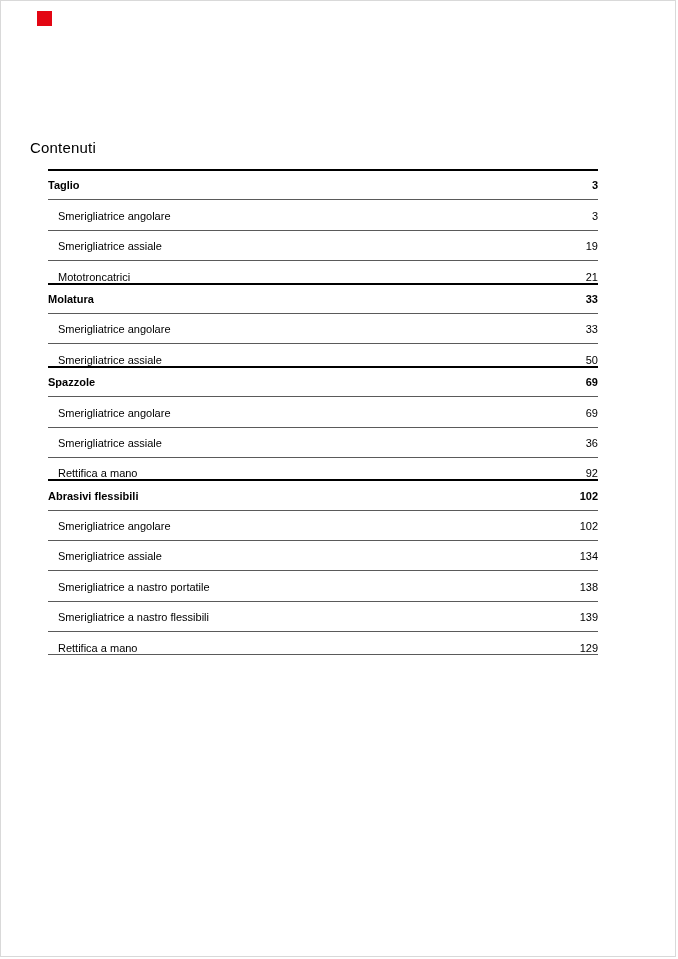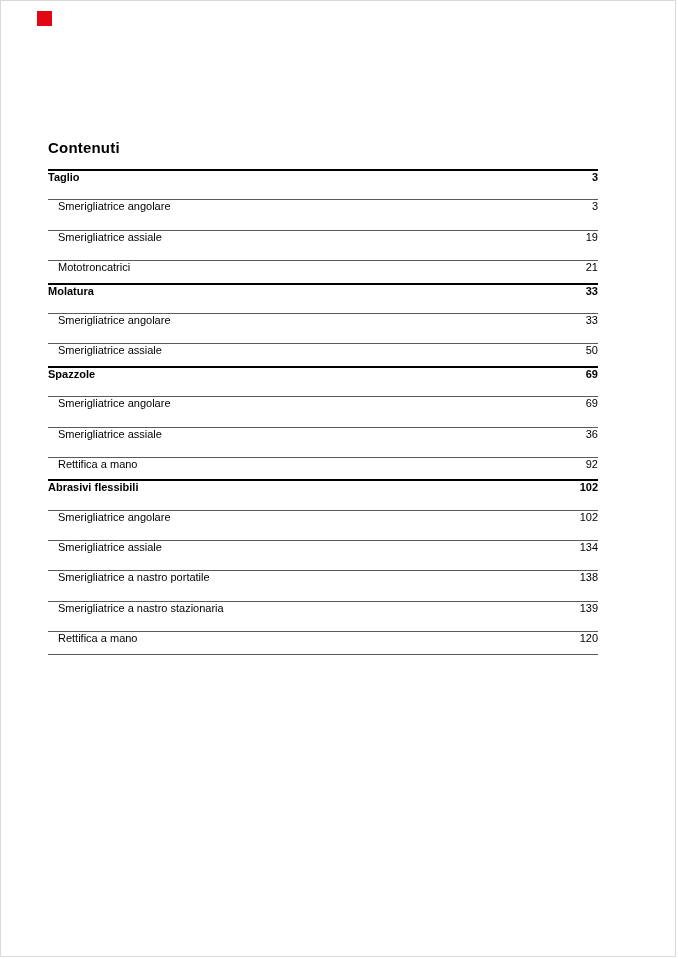--- a/index.html
+++ b/index.html
@@ -20,38 +20,38 @@
   }
   .brand-mark {
     position: absolute;
     left: 36px;
     top: 10px;
     width: 15px;
     height: 15px;
   }
   .doc-title {
     position: absolute;
-    left: 47px;
+    left: 29px;
     top: 138px;
     font-size: 15px;
-    font-weight: bold;
+    font-weight: normal;
     color: #000000;
     letter-spacing: 0.2px;
   }
   .toc {
     position: absolute;
     left: 47px;
     top: 168px;
     width: 550px;
     border-bottom: 1px solid #5a5a5a;
   }
   .toc-row {
     display: flex;
     justify-content: space-between;
-    align-items: flex-start;
+    align-items: flex-end;
     height: 22.4px;
     font-size: 11px;
     color: #000000;
     box-sizing: border-box;
   }
   .toc-row.section {
     border-top: 2px solid #000000;
     font-weight: bold;
   }
   .toc-row.entry {
@@ -133,21 +133,21 @@
       </div>
       <div class="toc-row entry">
         <span class="label">Smerigliatrice assiale</span>
         <span class="pagenum">134</span>
       </div>
       <div class="toc-row entry">
         <span class="label">Smerigliatrice a nastro portatile</span>
         <span class="pagenum">138</span>
       </div>
       <div class="toc-row entry">
-        <span class="label">Smerigliatrice a nastro stazionaria</span>
+        <span class="label">Smerigliatrice a nastro flessibili</span>
         <span class="pagenum">139</span>
       </div>
       <div class="toc-row entry">
         <span class="label">Rettifica a mano</span>
-        <span class="pagenum">120</span>
+        <span class="pagenum">129</span>
       </div>
     </div>
 </div>
 
 </body></html>

